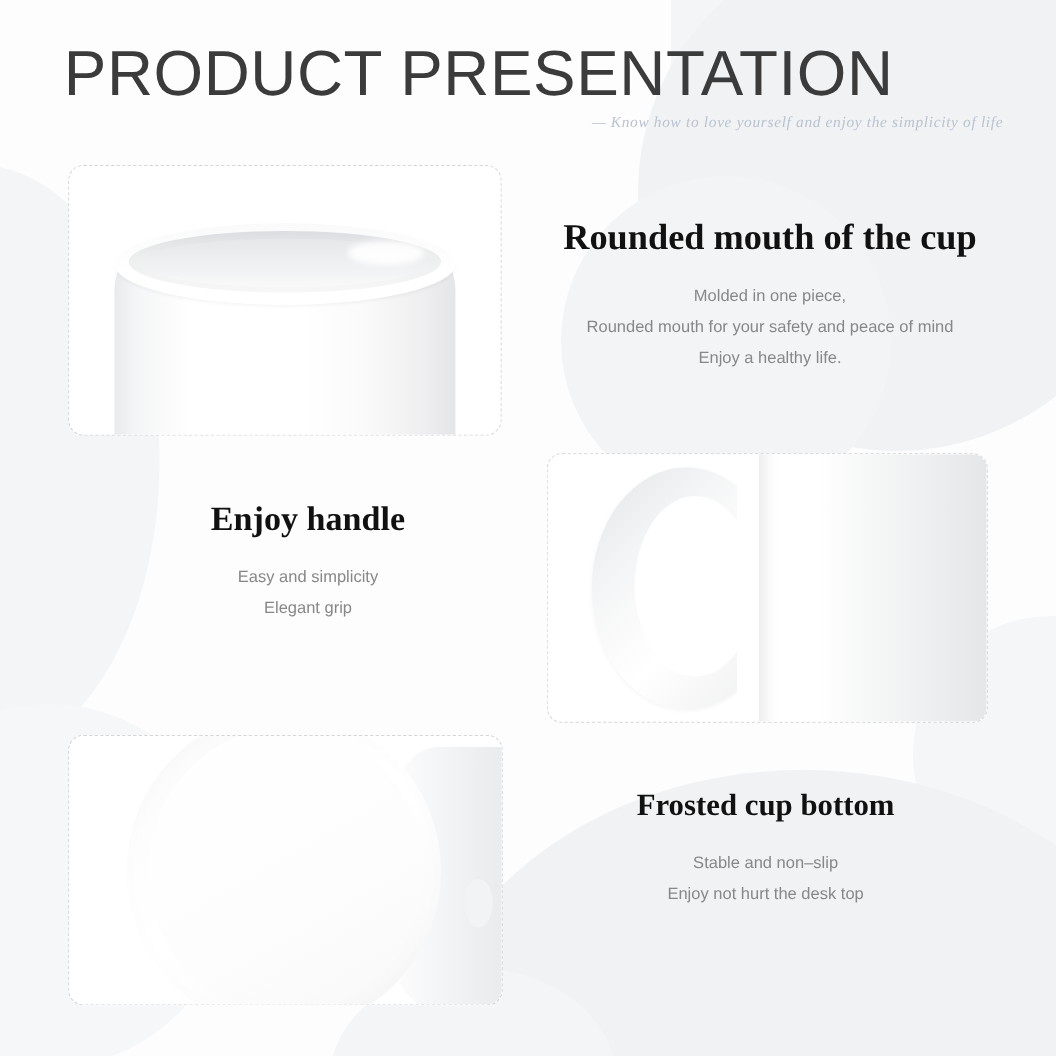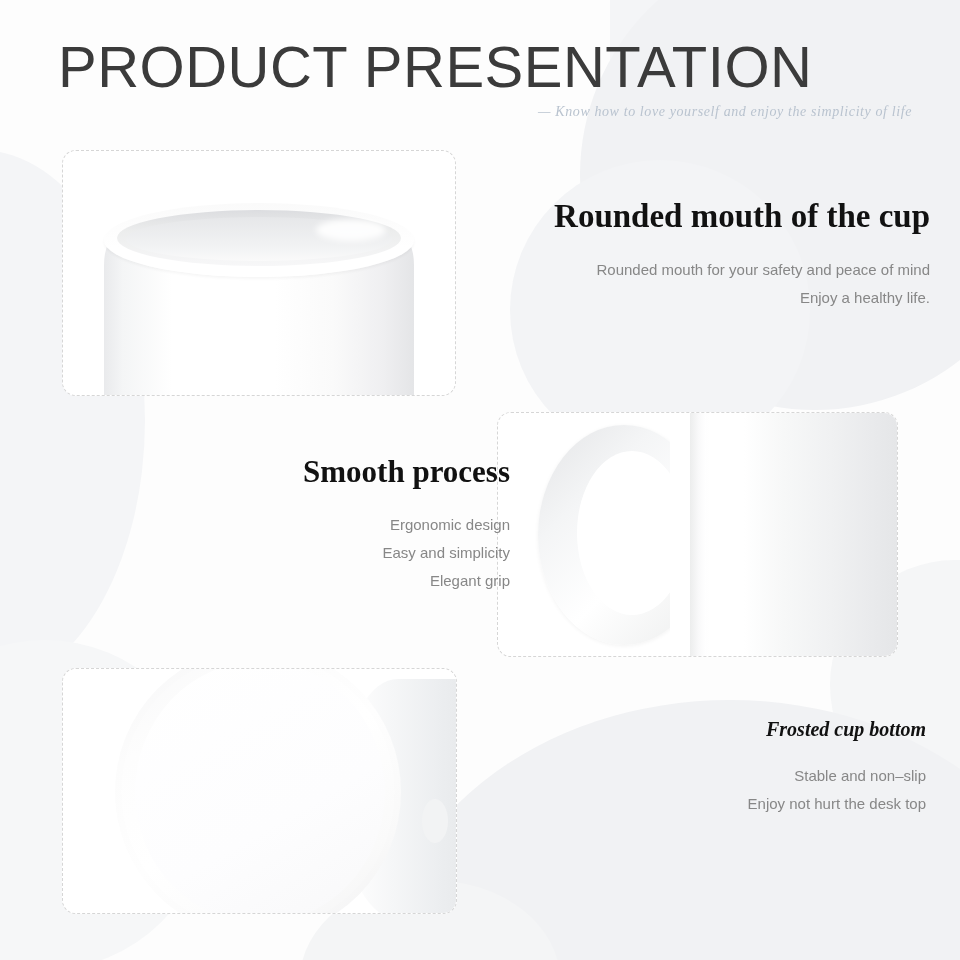--- a/index.html
+++ b/index.html
@@ -243,21 +243,21 @@
     position: absolute;
     right: 8px; top: 130px;
     width: 26px; height: 44px;
     border-radius: 50%;
     background: #f2f3f4;
   }
 
   
   .feature {
     position: absolute;
-    text-align: right;
+    text-align: center;
   }
   .feature-title {
     font-family: "Liberation Serif", serif;
     font-weight: bold;
     color: #111111;
     line-height: 1.1;
     white-space: nowrap;
   }
   .feature-lines {
     margin-top: 22px;
@@ -270,21 +270,21 @@
     white-space: nowrap;
   }
 
   .feature-mouth  { left: 470px; top: 198px; width: 460px; }
   .feature-mouth .feature-title { font-size: 33px; }
 
   .feature-handle { left: 50px;  top: 455px; width: 460px; }
   .feature-handle .feature-title { font-size: 31px; }
 
   .feature-bottom { left: 466px; top: 718px; width: 460px; }
-  .feature-bottom .feature-title { font-size: 20px; font-style: italic; }
+  .feature-bottom .feature-title { font-size: 28px; }
 </style>
 </head>
 <body>
 
 <div class="page">
 
   <div class="bg-layer">
     <div class="header-wash"></div>
     <div class="blob blob-tr"></div>
     <div class="blob blob-tr2"></div>
@@ -325,29 +325,29 @@
       <div class="bottom-shadow-r"></div>
       <div class="bottom-disc"></div>
       <div class="bottom-disc-inner"></div>
       <div class="bottom-nub"></div>
     </div>
   </div>
 
   <div class="feature feature-mouth">
     <div class="feature-title">Rounded mouth of the cup</div>
     <div class="feature-lines">
+      <div class="feature-line">Molded in one piece,</div>
       <div class="feature-line">Rounded mouth for your safety and peace of mind</div>
       <div class="feature-line">Enjoy a healthy life.</div>
     </div>
   </div>
 
   <div class="feature feature-handle">
-    <div class="feature-title">Smooth process</div>
+    <div class="feature-title">Enjoy handle</div>
     <div class="feature-lines">
-      <div class="feature-line">Ergonomic design</div>
       <div class="feature-line">Easy and simplicity</div>
       <div class="feature-line">Elegant grip</div>
     </div>
   </div>
 
   <div class="feature feature-bottom">
     <div class="feature-title">Frosted cup bottom</div>
     <div class="feature-lines">
       <div class="feature-line">Stable and non–slip</div>
       <div class="feature-line">Enjoy not hurt the desk top</div>

